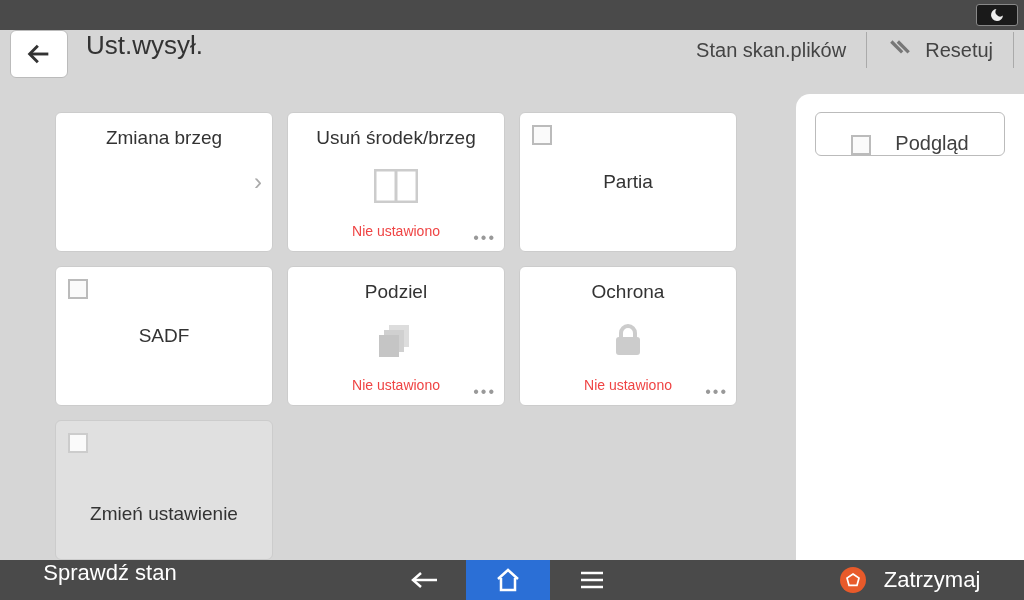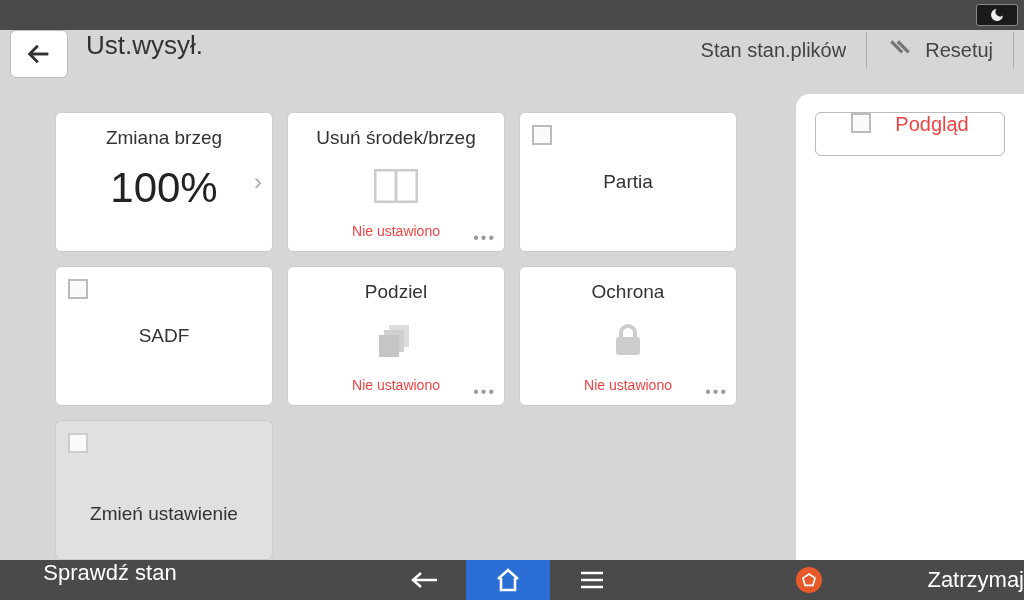--- a/index.html
+++ b/index.html
@@ -26,30 +26,30 @@
   .tile-title { font-size: 19px; color: #333; text-align: center; position: absolute; top: 14px; left: 0; right: 0; }
   .tile-big { font-size: 42px; color: #222; margin-top: 12px; }
   .tile-status { font-size: 14px; color: #ef4444; position: absolute; bottom: 12px; }
   .tile-center-label { font-size: 19px; color: #333; }
   .chevron { position: absolute; right: 10px; top: 50%; transform: translateY(-50%); color: #aaa; font-size: 24px; }
   .dots { position: absolute; right: 8px; bottom: 4px; color: #999; letter-spacing: 2px; font-size: 16px; }
   .chk { position: absolute; left: 12px; top: 12px; width: 20px; height: 20px; border: 2px solid #bbb; background: #fafafa; }
   .tile-icon { margin-top: 12px; }
   
   .side-panel { width: 228px; background: #fff; border-top-left-radius: 14px; display: flex; flex-direction: column; align-items: center; padding: 18px 12px; }
-  .preview-btn { width: 190px; height: 44px; border: 1px solid #bbb; border-radius: 6px; display: flex; align-items: flex-start; justify-content: center; gap: 24px; cursor: pointer; font-size: 20px; color: #ef4444; }
+  .preview-btn { width: 190px; height: 44px; border: 1px solid #bbb; border-radius: 6px; display: flex; align-items: flex-end; justify-content: center; gap: 24px; cursor: pointer; font-size: 20px; color: #404040; }
   .preview-btn .chk-inline { width: 20px; height: 20px; border: 2px solid #bbb; background: #fafafa; }
   .start-btn { margin-top: auto; margin-bottom: 6px; width: 108px; height: 108px; border-radius: 50%; background: #abd8ca; display: flex; align-items: center; justify-content: center; font-size: 24px; color: #fff; cursor: pointer; }
   
   .bottombar { position: absolute; bottom: 0; left: 0; right: 0; height: 40px; background: #4a4a4a; display: flex; align-items: stretch; color: #fff; }
   .bb-status { width: 220px; display: flex; justify-content: center; font-size: 22px; cursor: pointer; }
   .bb-center { flex: 1; display: flex; justify-content: center; align-items: stretch; }
   .bb-icon { width: 84px; display: flex; align-items: center; justify-content: center; cursor: pointer; }
   .bb-icon.home { background: #2b6fd6; }
-  .bb-stop { width: 228px; display: flex; align-items: center; justify-content: space-between; gap: 18px; font-size: 22px; cursor: pointer; }
+  .bb-stop { width: 228px; display: flex; align-items: center; justify-content: center; gap: 18px; font-size: 22px; cursor: pointer; }
   .stop-circle { width: 26px; height: 26px; border-radius: 50%; background: #e85a2a; display: flex; align-items: center; justify-content: center; }
   .stop-circle svg { width: 16px; height: 16px; }
 </style>
 </head>
 <body>
 
 <div class="topbar">
   <div class="night-icon">
     <svg viewBox="0 0 24 24" fill="none">
         <path d="M21 12.8A9 9 0 1 1 11.2 3a7 7 0 0 0 9.8 9.8z" fill="#eee"></path>
@@ -60,42 +60,41 @@
 <div class="header">
   <div class="back-btn">
     <svg viewBox="0 0 24 24" fill="none" stroke-width="2.5">
         <path d="M20 12H5"></path>
         <path d="M11 5l-7 7 7 7"></path>
       </svg>
   </div>
   <div class="page-title">Ust.wysył.</div>
   <div class="header-right">
     <div class="hdr-btn">
-      <span>Stan stan.plików</span>
+      <span>Stan skan.plików</span>
     </div>
     <div class="vsep"></div>
     <div class="hdr-btn">
       <span class="reset-icon">
         <svg viewBox="0 0 24 24" stroke="#777" stroke-width="3" fill="none">
             <path d="M4 6l10 10"></path>
             <path d="M10 6l10 10"></path>
           </svg>
       </span>
       <span>Resetuj</span>
     </div>
     <div class="vsep"></div>
   </div>
 </div>
 
 <div class="content">
   <div class="grid-area">
 
     <div class="tile">
       <div class="tile-title">Zmiana brzeg</div>
-      <div class="tile-big">100%</div>
       <div class="chevron">›</div>
     </div>
 
     <div class="tile">
       <div class="tile-title">Usuń środek/brzeg</div>
       <div class="tile-icon">
         <svg width="44" height="34" viewBox="0 0 44 34">
             <rect x="1" y="1" width="42" height="32" fill="none" stroke="#ccc" stroke-width="3"></rect>
             <line x1="22" y1="1" x2="22" y2="33" stroke="#ccc" stroke-width="3"></line>
           </svg>

